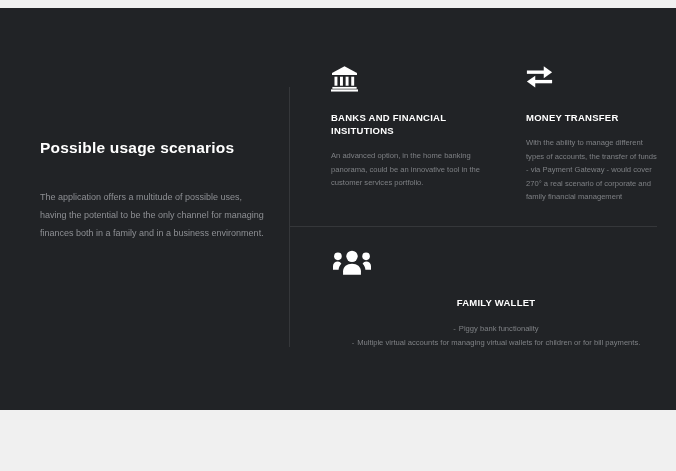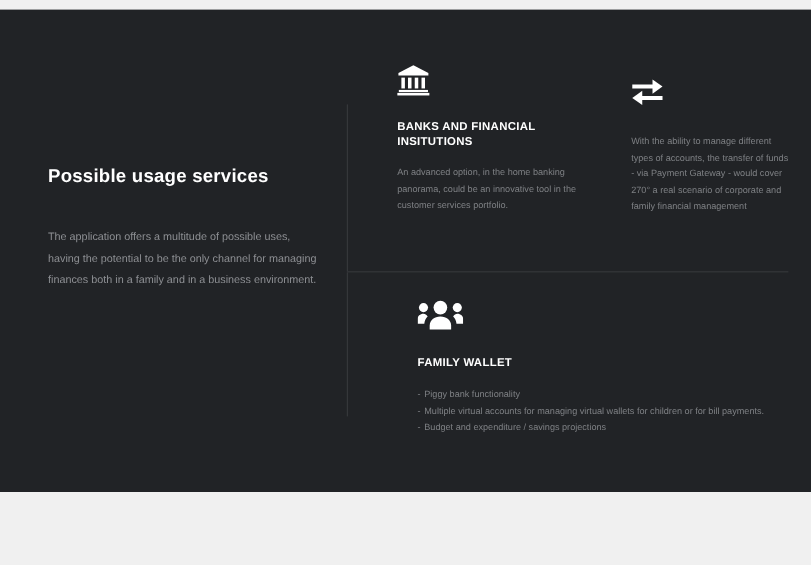--- a/index.html
+++ b/index.html
@@ -86,23 +86,23 @@
     top: 218px;
     width: 368px;
     height: 1px;
     background: #35373a;
   }
 
   
   .feature {
     position: absolute;
   }
-  .feature.banks   { left: 331px; top: 45px;  width: 152px; }
+  .feature.banks   { left: 331px; top: 57px;  width: 152px; }
   .feature.money   { left: 526px; top: 57px;  width: 131px; }
-  .feature.family  { left: 348px; top: 242px; width: 326px; }
+  .feature.family  { left: 333px; top: 242px; width: 326px; text-align: center; }
 
   .feature-icon {
     color: #ffffff;
     height: 30px;
     margin-bottom: 16px;
     display: block;
   }
   .feature-icon svg { display: block; }
 
   .feature-title {
@@ -140,21 +140,21 @@
 </head>
 <body>
 
 <div class="page">
 
   <div class="top-strip"></div>
 
   <div class="slide">
 
     <div class="intro">
-      <h1 class="intro-title">Possible usage services</h1>
+      <h1 class="intro-title">Possible usage scenarios</h1>
       <p class="intro-body">The application offers a multitude of possible uses, having the potential to be the only channel for managing finances both in a family and in a business environment.</p>
     </div>
 
     <div class="v-divider"></div>
     <div class="v-divider-low"></div>
     <div class="h-divider"></div>
 
     <div class="feature banks">
       <span class="feature-icon">
         <svg width="27" height="27" viewBox="0 0 24 24" fill="#ffffff" aria-hidden="true">
@@ -173,20 +173,21 @@
 
     <div class="feature money">
       <span class="feature-icon">
         <svg width="27" height="24" viewBox="0 0 24 20" fill="#ffffff" aria-hidden="true">
           <path d="M0.8 4.2h17.0v3.0H0.8z"></path>
           <path d="M15.8 0.4 23.2 5.7l-7.4 5.3z"></path>
           <path d="M6.2 12.6h17.0v3.0H6.2z"></path>
           <path d="M8.2 8.8 0.8 14.1l7.4 5.3z"></path>
         </svg>
       </span>
+      <h2 class="feature-title">MONEY TRANSFER</h2>
       <p class="feature-body">With the ability to manage different types of accounts, the transfer of funds - via Payment Gateway - would cover 270°  a real scenario of corporate and family financial management</p>
     </div>
 
     <div class="feature family">
       <span class="feature-icon">
         <svg width="38" height="27" viewBox="0 0 34 24" fill="#ffffff" aria-hidden="true">
           <circle cx="4.4" cy="5.6" r="3.4"></circle>
           <circle cx="29.6" cy="5.6" r="3.4"></circle>
           <path d="M4.4 10.2c-2.6 0-4.4 1.7-4.4 4.1v3.4h5.0c0.2-2.2 1.0-4.1 2.5-5.5-0.9-1.3-1.9-2.0-3.1-2.0z"></path>
           <path d="M29.6 10.2c-1.2 0-2.2 0.7-3.1 2.0 1.5 1.4 2.3 3.3 2.5 5.5h5.0v-3.4c0-2.4-1.8-4.1-4.4-4.1z"></path>
@@ -195,20 +196,17 @@
         </svg>
       </span>
       <h2 class="feature-title">FAMILY WALLET</h2>
       <ul class="feature-list">
         <li>
           <span class="bullet-dash">-</span><span>Piggy bank functionality</span>
         </li>
         <li>
           <span class="bullet-dash">-</span><span>Multiple virtual accounts for managing virtual wallets for children or for bill payments.</span>
         </li>
-        <li>
-          <span class="bullet-dash">-</span><span>Budget and expenditure / savings projections</span>
-        </li>
       </ul>
     </div>
 
   </div>
 </div>
 
 </body></html>

